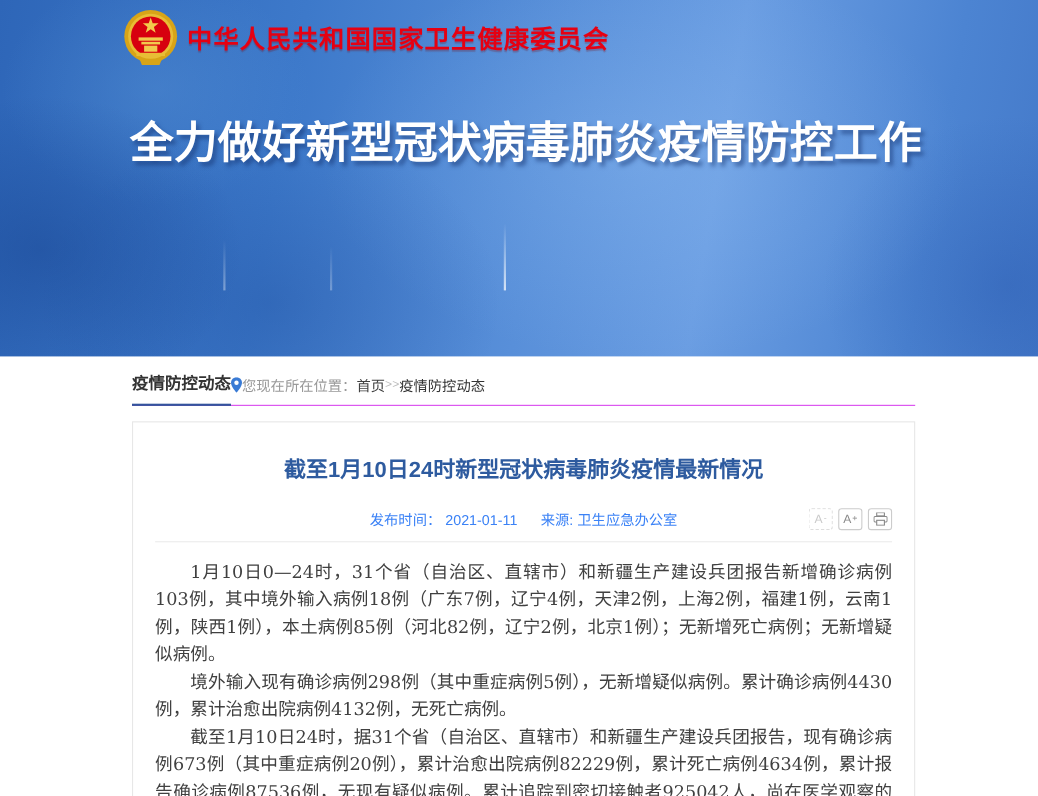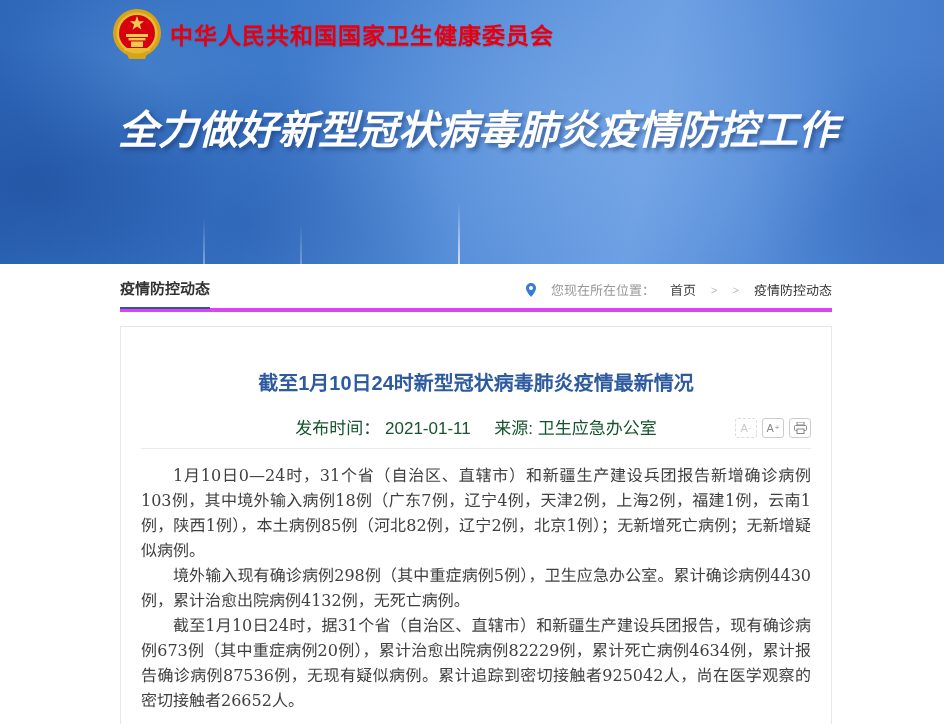--- a/index.html
+++ b/index.html
@@ -4,21 +4,21 @@
 <style>
   * { margin:0; padding:0; box-sizing:border-box; }
   html,body { width:944px; }
   body {
     height:724px; overflow:hidden; background:#fff;
     font-family:"Liberation Sans", sans-serif;
   }
 
   
   .banner {
-    position:relative; width:944px; height:264px;
+    position:relative; width:944px; height:324px;
     background:
       radial-gradient(ellipse 260px 200px at 4% 70%, rgba(15,55,130,.38), transparent 70%),
       radial-gradient(ellipse 300px 230px at 26% 85%, rgba(20,65,145,.30), transparent 70%),
       radial-gradient(ellipse 200px 150px at 15% 25%, rgba(90,150,215,.35), transparent 70%),
       radial-gradient(ellipse 420px 260px at 62% 45%, rgba(150,195,245,.30), transparent 70%),
       radial-gradient(ellipse 240px 220px at 97% 80%, rgba(25,70,160,.28), transparent 70%),
       linear-gradient(100deg, #2e66b8 0%, #3d79ca 28%, #588fd9 52%, #6a9de2 68%, #4c84d2 88%, #4479c9 100%);
   }
   .spire { position:absolute; width:2px; background:linear-gradient(to top, rgba(255,255,255,.75), rgba(255,255,255,0)); }
   .spire.s1 { left:458px; top:203px; height:61px; }
@@ -33,49 +33,48 @@
     text-shadow:0 1px 1px rgba(120,0,0,.25);
   }
   .gov-subtitle {
     color:#e60012; font-weight:bold; font-size:9.5px; letter-spacing:.4px; margin-top:4px;
   }
   .banner-headline {
     position:absolute; left:118px; top:98px;
     color:#ffffff; font-weight:bold; font-size:40px; letter-spacing:0px;
     text-shadow:3px 3px 4px rgba(20,50,110,.55);
     font-family:"Liberation Sans", sans-serif;
-    font-style:italic;
   }
 
   
   .container { width:712px; margin-left:120px; }
   .crumb-row {
-    display:flex; justify-content:space-between; align-items:flex-end;
-    padding-top:13px; border-bottom:4px solid #d946ef;
+    display:flex; align-items:flex-end;
+    padding-top:13px; border-bottom:1px solid #d946ef;
   }
   .section-title {
     font-size:15px; font-weight:bold; color:#333;
     padding-bottom:9px; border-bottom:2px solid #33559c; margin-bottom:-1px;
   }
-  .breadcrumb { font-size:13px; color:#999; padding-bottom:9px; display:flex; align-items:center; gap:15px; }
+  .breadcrumb { font-size:13px; color:#999; padding-bottom:9px; display:flex; align-items:center; gap:0; }
   .pin-icon { width:10px; height:14px; display:inline-block; }
   .crumb-link { color:#404040; text-decoration:none; cursor:pointer; }
   .crumb-sep { color:#bbb; font-size:11px; }
   .crumb-current { color:#333; }
 
   
   .article-card {
     border:1px solid #e7e7e7; margin-top:14px; padding:20px 20px 30px 20px; min-height:420px;
   }
   .article-title {
-    text-align:center; color:#2e5b9f; font-size:20px; font-weight:bold; margin-top:20px;
+    text-align:center; color:#2e5b9f; font-size:20px; font-weight:bold; margin-top:7px;
     font-family:"Liberation Sans", sans-serif;
   }
   .meta-row { position:relative; margin-top:22px; height:22px; }
-  .meta-text { text-align:center; color:#14532d; font-size:17px; line-height:22px; }
+  .meta-text { text-align:center; color:#3b82f6; font-size:13px; line-height:22px; }
   .meta-text .gap { display:inline-block; width:14px; }
   .tools { position:absolute; right:0; top:0; display:flex; gap:5px; }
   .tool-btn {
     width:22px; height:20px; border:1px solid #ccc; border-radius:3px; background:#fff;
     color:#888; font-size:11px; line-height:18px; text-align:center; cursor:pointer;
     display:flex; align-items:center; justify-content:center;
   }
   .tool-btn.disabled { border-style:dashed; color:#c9c9c9; border-color:#ddd; cursor:default; }
   .tool-btn sup { font-size:8px; margin-left:1px; }
   .meta-divider { border:none; border-top:1px solid #ececec; margin-top:8px; }
@@ -157,17 +156,17 @@
             <rect x="3" y="7" width="7" height="4.5" fill="#fff" stroke="#888" stroke-width="1"></rect>
           </svg>
         </div>
       </div>
     </div>
 
     <hr class="meta-divider">
 
     <div class="article-body">
         <p>1月10日0—24时，31个省（自治区、直辖市）和新疆生产建设兵团报告新增确诊病例103例，其中境外输入病例18例（广东7例，辽宁4例，天津2例，上海2例，福建1例，云南1例，陕西1例），本土病例85例（河北82例，辽宁2例，北京1例）；无新增死亡病例；无新增疑似病例。</p>
-        <p>境外输入现有确诊病例298例（其中重症病例5例），卫生应急办公室。累计确诊病例4430例，累计治愈出院病例4132例，无死亡病例。</p>
+        <p>境外输入现有确诊病例298例（其中重症病例5例），无新增疑似病例。累计确诊病例4430例，累计治愈出院病例4132例，无死亡病例。</p>
         <p>截至1月10日24时，据31个省（自治区、直辖市）和新疆生产建设兵团报告，现有确诊病例673例（其中重症病例20例），累计治愈出院病例82229例，累计死亡病例4634例，累计报告确诊病例87536例，无现有疑似病例。累计追踪到密切接触者925042人，尚在医学观察的密切接触者26652人。</p>
       </div>
   </div>
 </div>
 
 </body></html>

